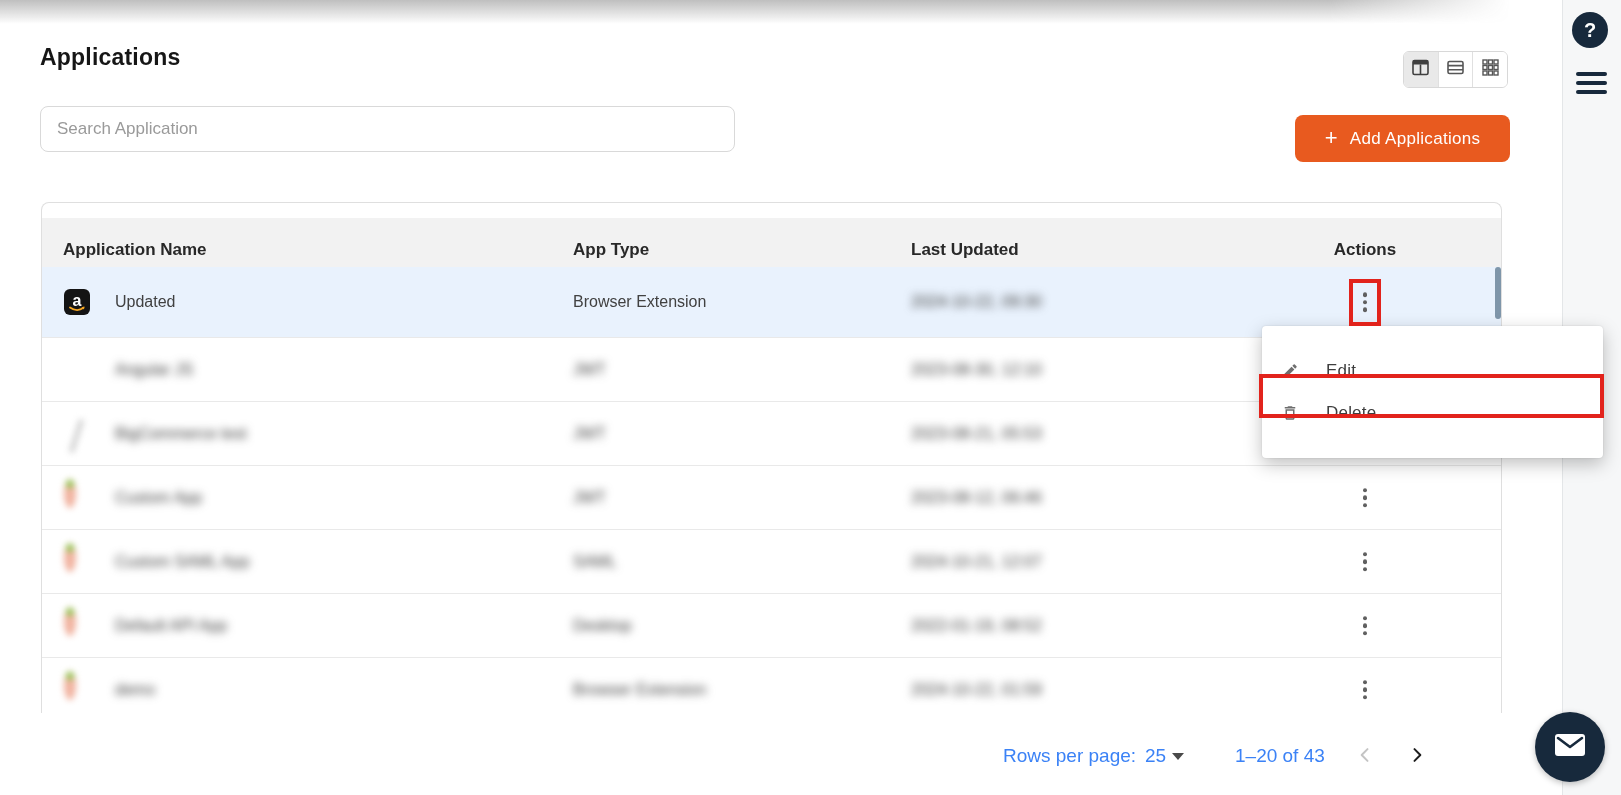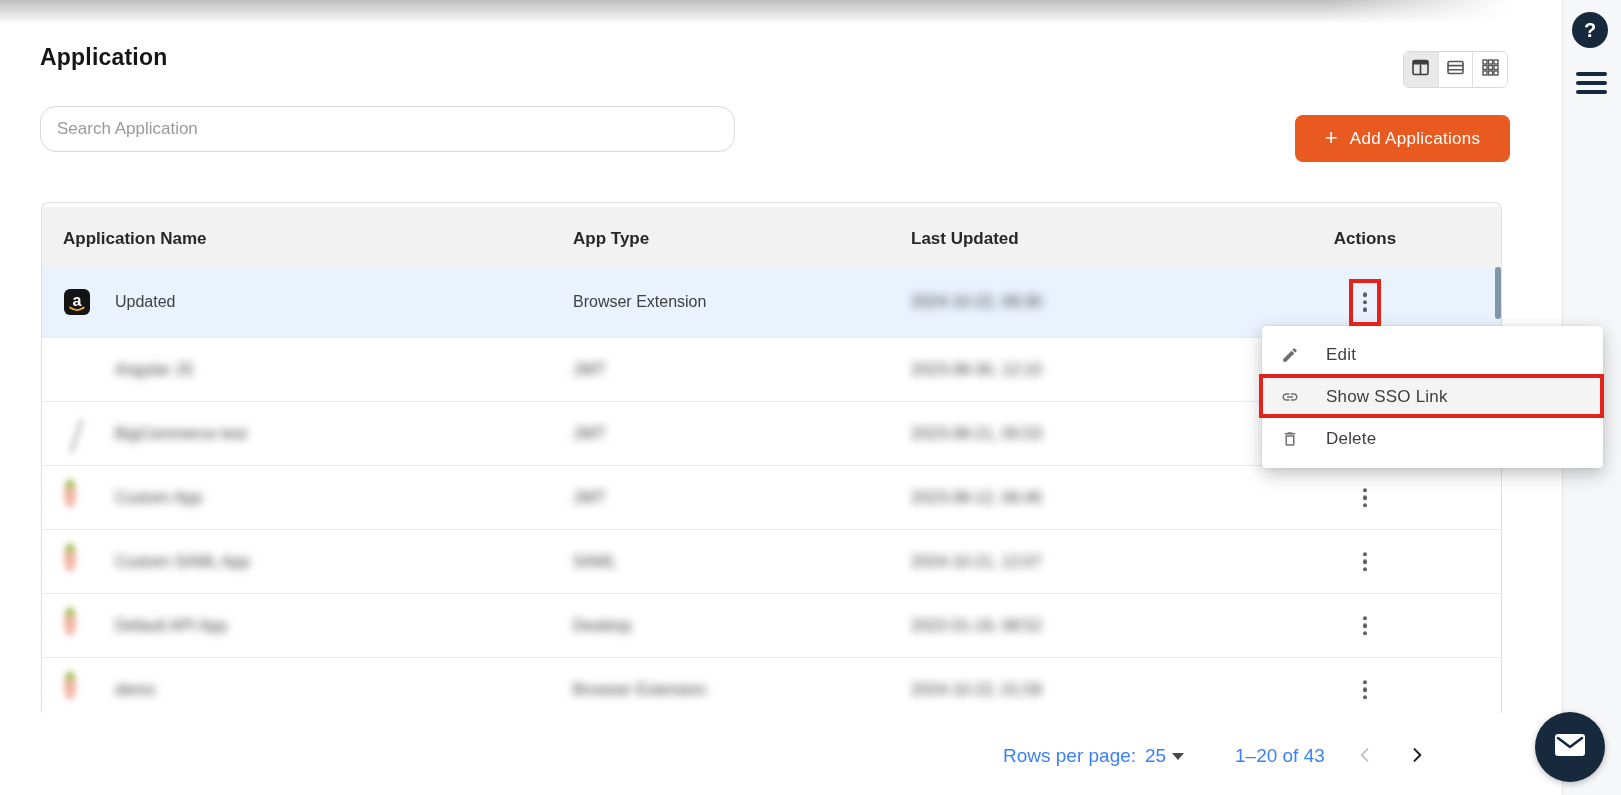--- a/index.html
+++ b/index.html
@@ -7,21 +7,21 @@
   .stage{position:relative;width:1621px;height:795px;background:#fff;overflow:hidden;}
 
   
   .top-shadow{position:absolute;left:0;top:0;width:1510px;height:24px;
     background:linear-gradient(to bottom,rgba(95,95,95,.40),rgba(255,255,255,0));
     -webkit-mask-image:linear-gradient(to right,#000 88%,transparent 100%);
     mask-image:linear-gradient(to right,#000 88%,transparent 100%);}
 
   .page-title{position:absolute;left:40px;top:44px;margin:0;font-size:23px;font-weight:700;color:#161616;letter-spacing:.2px;}
 
-  .search{position:absolute;left:40px;top:106px;width:695px;height:46px;border:1px solid #d9d9d9;border-radius:16px;
+  .search{position:absolute;left:40px;top:106px;width:695px;height:46px;border:1px solid #d9d9d9;border-radius:8px;
     padding:17px 16px;font-size:17px;color:#444;outline:none;}
   .search::placeholder{color:#9a9a9a;}
 
   
   .view-toggle{position:absolute;left:1403px;top:51px;width:105px;height:37px;display:flex;border:1px solid #d8d8d8;border-radius:6px;overflow:hidden;background:#fff;}
   .view-toggle .seg{flex:1;display:flex;align-items:center;justify-content:center;border-right:1px solid #e0e0e0;cursor:pointer;background:#fff;}
   .view-toggle .seg:last-child{border-right:none;}
   .view-toggle .seg.selected{background:#e9e9e9;}
 
   
@@ -33,21 +33,21 @@
   .sidebar{position:absolute;left:1562px;top:0;width:59px;height:795px;background:#f6f7f8;border-left:1px solid #e4e6e8;}
   .help-btn{position:absolute;left:1572px;top:12px;width:36px;height:36px;border-radius:50%;background:#17293c;color:#fff;
     display:flex;align-items:center;justify-content:center;font-size:20px;font-weight:700;cursor:pointer;}
   .hamburger{position:absolute;left:1576px;top:72px;width:31px;cursor:pointer;}
   .hamburger i{display:block;height:4px;background:#17293c;border-radius:2px;margin-bottom:5px;}
   .hamburger i:last-child{margin-bottom:0;}
 
   
   .table{position:absolute;left:41px;top:202px;width:1461px;height:511px;border:1px solid #dfdfdf;border-bottom:none;
     border-radius:8px 8px 0 0;overflow:hidden;background:#fff;}
-  .thead{position:absolute;left:0;top:4px;width:100%;height:64px;background:#f2f2f2;border-bottom:1px solid #e0e0e0;}
+  .thead{position:absolute;left:0;top:15px;width:100%;height:64px;background:#f2f2f2;border-bottom:1px solid #e0e0e0;}
   .hcell{position:absolute;top:50%;transform:translateY(-50%);font-size:17px;font-weight:700;color:#282828;}
   .row{position:absolute;left:0;width:100%;background:#fff;}
   .row.sep{border-top:1px solid #e9e9e9;}
   .row.highlight{background:#e9f2fd;}
   .cell{position:absolute;top:50%;transform:translateY(-50%);font-size:16px;color:#414141;white-space:nowrap;}
   .blur{filter:blur(4px);}
   .blur-icon{filter:blur(3px);}
 
   .app-icon{position:absolute;left:22px;top:50%;transform:translateY(-50%);width:26px;height:26px;display:block;}
   .icon-dark{background:#1c1c1c;border-radius:4px;width:24px;height:28px;position:relative;overflow:hidden;}
@@ -60,21 +60,21 @@
   .kebab i{width:4.5px;height:4.5px;border-radius:50%;background:#606060;}
 
   .scroll-thumb{position:absolute;left:1495px;top:267px;width:6px;height:52px;background:#7f96aa;border-radius:3px;}
 
   
   .pg-label{position:absolute;top:745px;font-size:19px;color:#3b82f6;white-space:nowrap;}
   .pg-caret{position:absolute;left:1172px;top:753px;width:0;height:0;border-left:6px solid transparent;border-right:6px solid transparent;border-top:7px solid #4a4a4a;cursor:pointer;}
   .pg-nav{position:absolute;top:742px;width:26px;height:26px;display:flex;align-items:center;justify-content:center;cursor:pointer;}
 
   
-  .menu{position:absolute;left:1262px;top:326px;width:341px;padding:8px 0;background:#fff;border-radius:4px;
+  .menu{position:absolute;left:1262px;top:326px;width:341px;padding:24px 0;background:#fff;border-radius:4px;
     box-shadow:0 6px 18px rgba(0,0,0,.25),0 0 2px rgba(0,0,0,.12);}
   .menu-item{height:42px;display:flex;align-items:center;cursor:pointer;}
   .menu-item.active{background:#f4f4f4;}
   .menu-item .mi-icon{width:18px;height:18px;margin-left:19px;flex:0 0 auto;display:flex;}
   .menu-item .mi-label{margin-left:27px;font-size:17px;color:#3e3e3e;letter-spacing:.2px;white-space:nowrap;}
 
   
   .red-box{position:absolute;border:4px solid #e2231c;background:transparent;pointer-events:none;}
   .kebab-box{left:1349px;top:279px;width:32px;height:47px;}
   .sso-box{left:1259px;top:374px;width:345px;height:44px;}
@@ -82,21 +82,21 @@
   
   .fab{position:absolute;left:1535px;top:712px;width:70px;height:70px;border-radius:50%;background:#17293c;
     display:flex;align-items:center;justify-content:center;cursor:pointer;box-shadow:0 2px 6px rgba(0,0,0,.25);}
 </style>
 </head>
 <body>
 
 <div class="stage">
   <div class="top-shadow"></div>
 
-  <h1 class="page-title">Application</h1>
+  <h1 class="page-title">Applications</h1>
 
   <input class="search" type="text" placeholder="Search Application" style="">
 
   <div class="view-toggle">
     <div class="seg selected">
       <span>
         <svg width="17" height="17" viewBox="0 0 17 17">
             <rect x="1" y="1.5" width="15" height="14" rx="1.5" fill="none" stroke="#3f3f3f" stroke-width="1.6"></rect>
             <rect x="1" y="1.5" width="15" height="4" fill="#3f3f3f"></rect>
             <rect x="7.7" y="5.5" width="1.6" height="10" fill="#3f3f3f"></rect>
@@ -265,28 +265,20 @@
 
   <div class="menu">
     <div class="menu-item">
       <span class="mi-icon">
         <svg width="18" height="18" viewBox="0 0 24 24">
             <path d="M3 17.25V21h3.75L17.81 9.94l-3.75-3.75L3 17.25zM20.71 7.04c.39-.39.39-1.02 0-1.41l-2.34-2.34a.996.996 0 0 0-1.41 0l-1.83 1.83 3.75 3.75 1.83-1.83z" fill="#6e6e6e"></path>
           </svg>
       </span>
       <span class="mi-label">Edit</span>
     </div>
-    <div class="menu-item active">
-      <span class="mi-icon">
-        <svg width="18" height="18" viewBox="0 0 24 24">
-            <path d="M3.9 12c0-1.71 1.39-3.1 3.1-3.1h4V7H7c-2.76 0-5 2.24-5 5s2.24 5 5 5h4v-1.9H7c-1.71 0-3.1-1.39-3.1-3.1zM8 13h8v-2H8v2zm9-6h-4v1.9h4c1.71 0 3.1 1.39 3.1 3.1s-1.39 3.1-3.1 3.1h-4V17h4c2.76 0 5-2.24 5-5s-2.24-5-5-5z" fill="#6e6e6e"></path>
-          </svg>
-      </span>
-      <span class="mi-label">Show SSO Link</span>
-    </div>
     <div class="menu-item">
       <span class="mi-icon">
         <svg width="18" height="18" viewBox="0 0 24 24">
             <path d="M6 19c0 1.1.9 2 2 2h8c1.1 0 2-.9 2-2V7H6v12zM8 9h8v10H8V9zm7.5-5-1-1h-5l-1 1H5v2h14V4h-3.5z" fill="#6e6e6e"></path>
           </svg>
       </span>
       <span class="mi-label">Delete</span>
     </div>
   </div>
 

